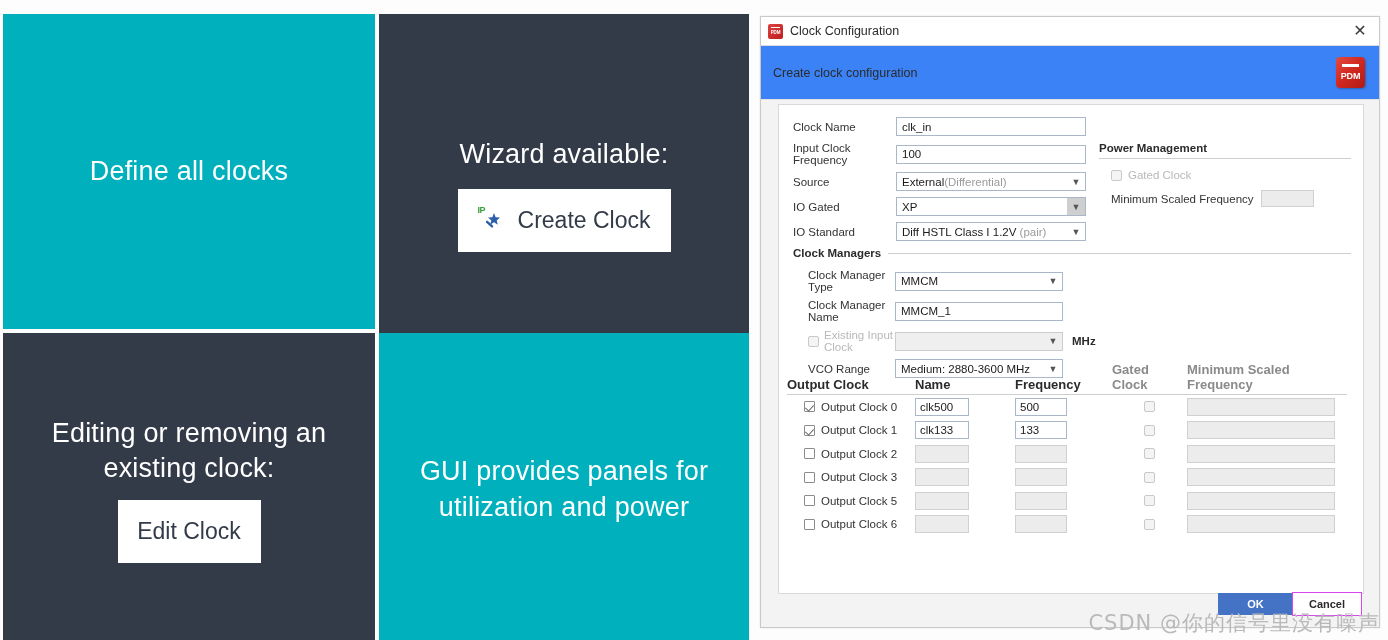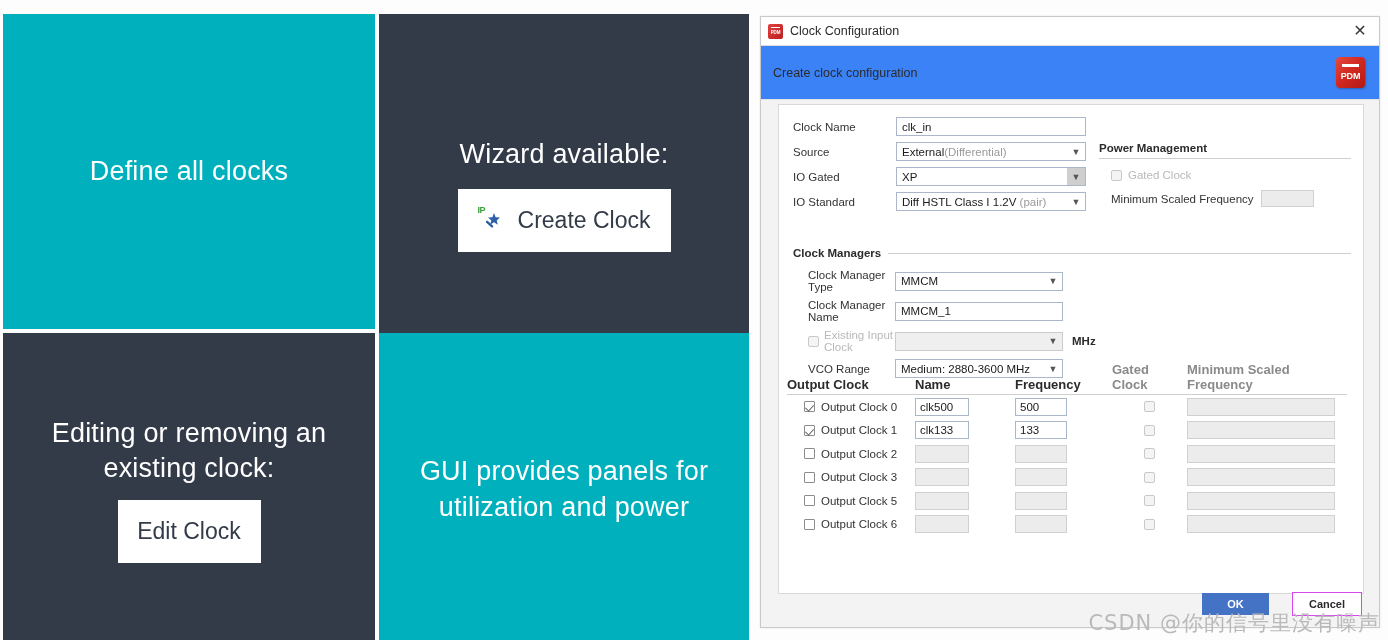--- a/index.html
+++ b/index.html
@@ -231,22 +231,22 @@
     display:flex; align-items:center;
   }
   .oc-cell-input.empty { background:#ececec; border-color:#d0d0d0; }
   .nm-w { width:54px; }
   .fr-w { width:52px; }
   .msf-w { width:148px; }
 
   
   #dialog-footer { position:absolute; left:0; right:0; bottom:8px; height:26px; }
   #ok-button {
-    position:absolute; left:441px; top:0;
-    width:67px; height:22px;
+    position:absolute; left:457px; top:0;
+    width:75px; height:22px;
     background:#4472c4;
     color:#ffffff; font-size:11px; font-weight:700;
     display:flex; align-items:center; justify-content:center;
     cursor:pointer;
   }
   #cancel-button {
     position:absolute; left:531px; top:-1px;
     width:70px; height:24px;
     background:#ffffff; border:1px solid #d946ef;
     color:#2b2b2b; font-size:11px; font-weight:700;
@@ -317,20 +317,24 @@
 
   <div id="dialog-content">
 
     <div id="form-left">
 
       <div class="frow">
         <span class="flabel">Clock Name</span>
         <span class="finput">clk_in</span>
       </div>
 
+      <div class="frow">
+        <span class="flabel">Input Clock Frequency</span>
+        <span class="finput">100</span>
+      </div>
 
       <div class="frow">
         <span class="flabel">Source</span>
         <span class="fselect">
           <span class="sel-val"><span>External</span><span class="muted">(Differential)</span></span>
           <span class="chev">▼</span>
         </span>
       </div>
 
       <div class="frow">

